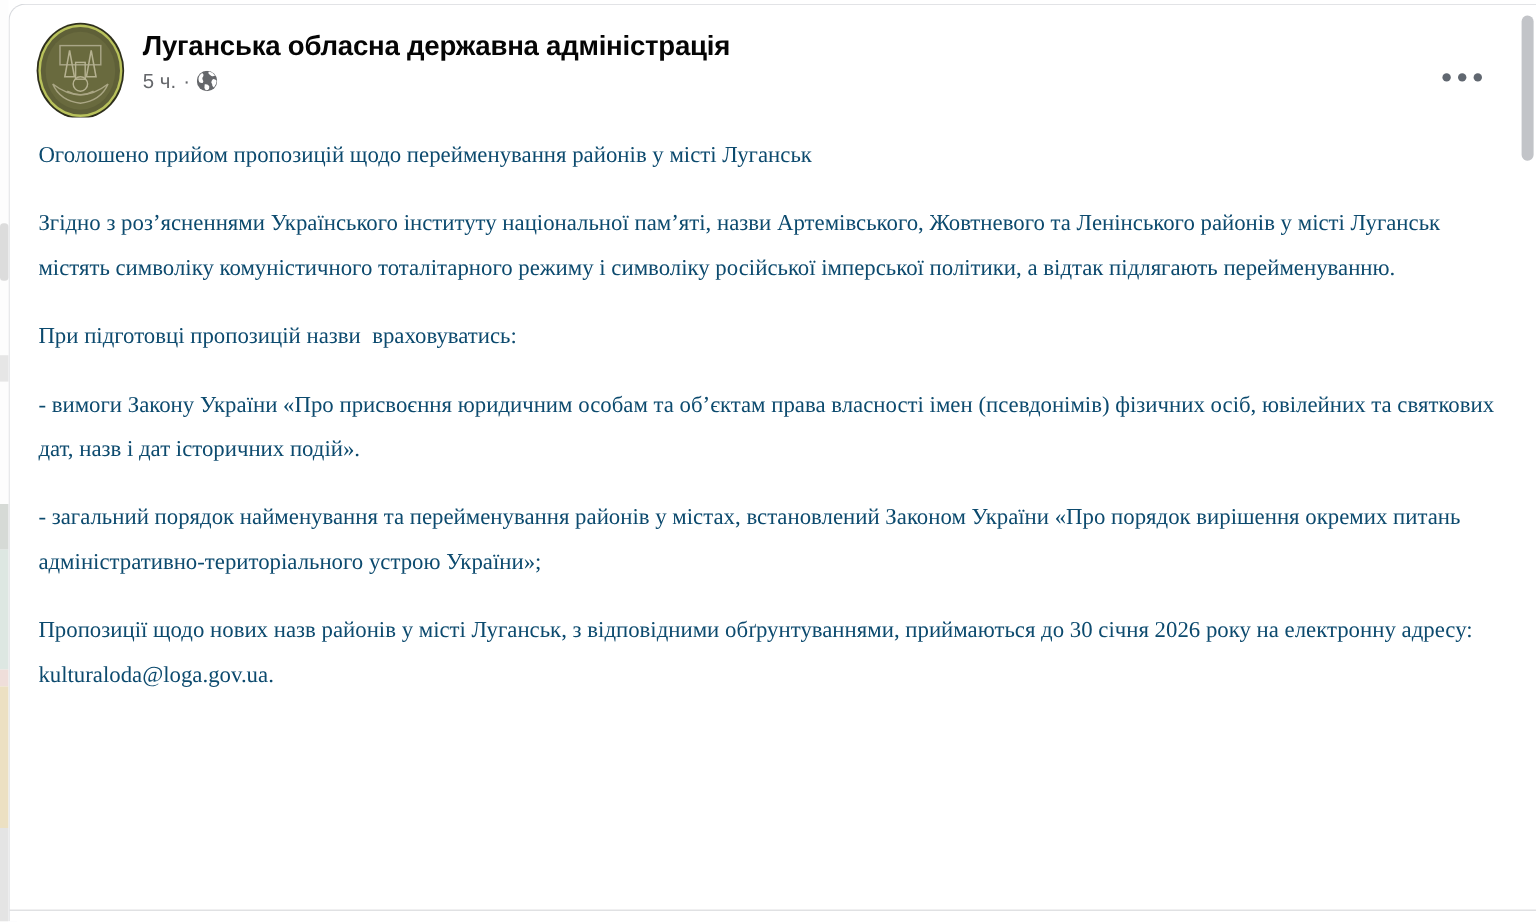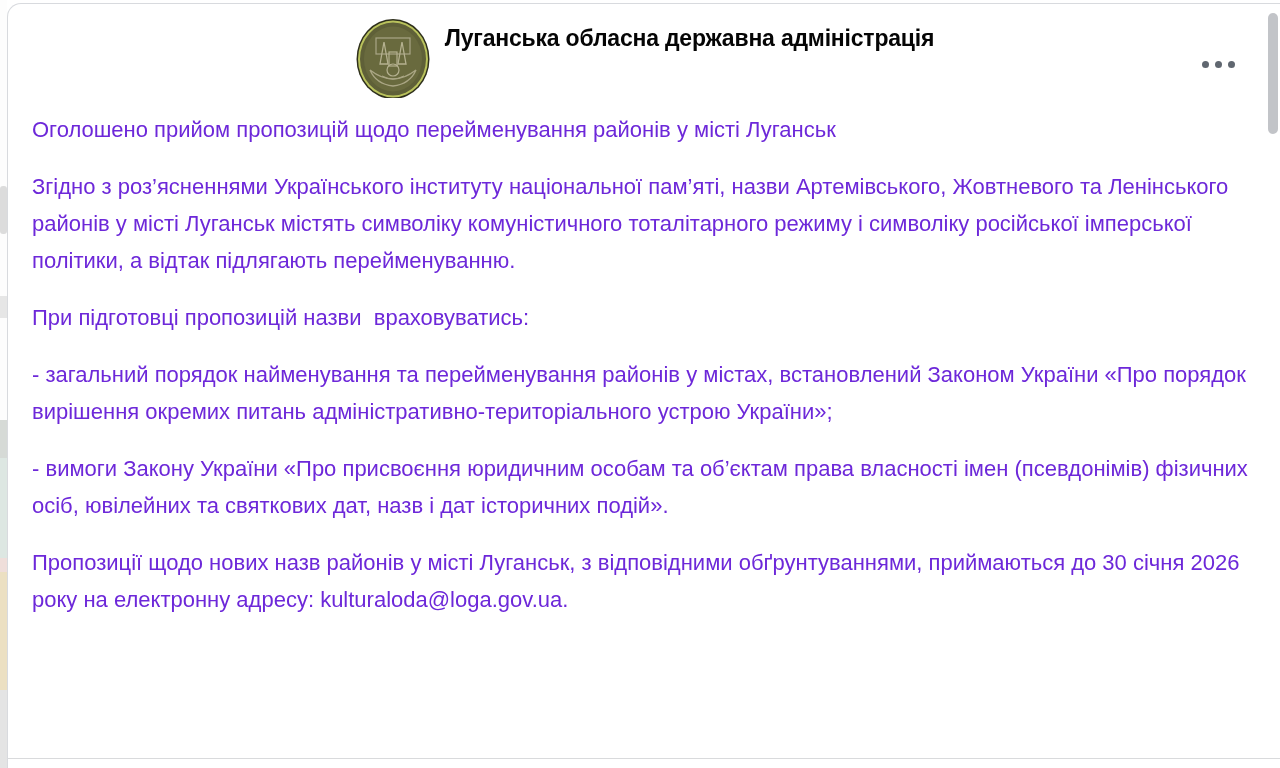--- a/index.html
+++ b/index.html
@@ -18,39 +18,39 @@
   .frag-5 { top:558px; height:14px; background:#efdeda; }
   .frag-6 { top:572px; height:118px; background:#ece0c2; }
   .frag-7 { top:690px; height:78px; background:#e4e4e4; }
 
   
   .card { position:absolute; left:7px; top:3px; width:1273px; height:765px;
           background:#ffffff; border-left:1px solid #d8dade; border-top:1px solid #d8dade;
           border-top-left-radius:14px; }
 
   
-  .header { display:flex; align-items:flex-start; padding:14px 20px 0 22px; position:relative;justify-content:center; }
+  .header { display:flex; align-items:flex-start; padding:14px 20px 0 22px; position:relative; }
   .avatar { width:74px; height:80px; flex:0 0 auto; cursor:pointer; }
   .header-text { margin-left:15px; padding-top:6px; }
   .page-name { font-size:23px; font-weight:bold; color:#050505; letter-spacing:-0.2px;
                line-height:1.25; cursor:pointer; }
   .meta { display:flex; align-items:center; gap:6px; margin-top:5px;
           font-size:17px; color:#65676b; }
   .meta .sep { font-size:17px; color:#65676b; }
   .globe { width:17px; height:17px; display:inline-block; }
 
   
   .options-btn { position:absolute; top:46px; right:40px; width:44px; height:28px;
                  display:flex; align-items:center; justify-content:center; gap:6px;
                  cursor:pointer; border:none; background:transparent; }
   .dot { width:7px; height:7px; border-radius:50%; background:#606770; }
 
   
-  .post-text { padding:13px 26px 0 24px; font-size:22px; line-height:37px;
-               color:#6d28d9; }
+  .post-text { padding:13px 26px 0 24px; font-size:19px; line-height:37px;
+               color:#0c4a6e;font-family:Liberation Serif, serif; }
   .post-text p { margin:0 0 20px 0; white-space:pre-wrap; }
 
   
   .divider { position:absolute; left:0; right:0; top:754px; height:1px; background:#d9dadc; }
 
   
   .scroll-thumb { position:absolute; right:2px; top:13px; width:10px; height:121px;
                   background:#c2c4c8; border-radius:6px; cursor:pointer; }
 </style>
 </head>
@@ -83,35 +83,48 @@
           <path d="M42 46 L46 24 L50 46 Z" fill="none" stroke="#b5b190" stroke-width="1.3"></path>
           <rect x="33" y="34" width="8" height="14" fill="none" stroke="#b5b190" stroke-width="1.2"></rect>
           <circle cx="37" cy="52" r="6" fill="none" stroke="#b5b190" stroke-width="1.2"></circle>
           <path d="M14 52 Q37 70 60 52 Q54 66 37 68 Q20 66 14 52 Z" fill="none" stroke="#aaa684" stroke-width="1.3"></path>
           <path d="M26 58 Q37 64 48 58" fill="none" stroke="#aaa684" stroke-width="1.1"></path>
         </svg>
       </div>
 
       <div class="header-text">
         <div class="page-name">Луганська обласна державна адміністрація</div>
+        <div class="meta">
+          <span>5 ч.</span>
+          <span class="sep">·</span>
+          <span class="globe">
+            <svg viewBox="0 0 16 16" width="17" height="17">
+              <circle cx="8" cy="8" r="8" fill="#65676b"></circle>
+              <path d="M4.3 1.8 Q6 3 5 4.5 Q3.8 5.6 4.6 7 Q5.6 8.2 4.8 9.4 Q3.6 10 2 9 Q0.6 6 2.2 3.6 Q3 2.3 4.3 1.8 Z" fill="#ffffff"></path>
+              <path d="M9.5 0.6 Q12.5 1.2 14.3 3.6 Q13 4.6 11.5 4 Q10 3.4 9.2 2.2 Q8.8 1.2 9.5 0.6 Z" fill="#ffffff"></path>
+              <path d="M12.8 6.4 Q14.6 6.6 15.6 7.8 Q15.5 10.8 13.4 13 Q11.8 12.2 12 10.4 Q11 9.4 11.6 8 Q12 7 12.8 6.4 Z" fill="#ffffff"></path>
+              <path d="M6.2 10.6 Q7.8 10.2 9 11.2 Q10.4 12.4 9.6 14 Q8.8 15.4 7 15.2 Q5.4 13.4 6.2 10.6 Z" fill="#ffffff"></path>
+            </svg>
+          </span>
+        </div>
       </div>
 
       <button class="options-btn" aria-label="options">
         <span class="dot"></span>
         <span class="dot"></span>
         <span class="dot"></span>
       </button>
     </div>
 
     <div class="post-text">
       <p>Оголошено прийом пропозицій щодо перейменування районів у місті Луганськ</p>
       <p>Згідно з роз’ясненнями Українського інституту національної пам’яті, назви Артемівського, Жовтневого та Ленінського районів у місті Луганськ містять символіку комуністичного тоталітарного режиму і символіку російської імперської політики, а відтак підлягають перейменуванню.</p>
       <p>При підготовці пропозицій назви  враховуватись:</p>
+      <p>- вимоги Закону України «Про присвоєння юридичним особам та об’єктам права власності імен (псевдонімів) фізичних осіб, ювілейних та святкових дат, назв і дат історичних подій».</p>
       <p>- загальний порядок найменування та перейменування районів у містах, встановлений Законом України «Про порядок вирішення окремих питань адміністративно-територіального устрою України»;</p>
-      <p>- вимоги Закону України «Про присвоєння юридичним особам та об’єктам права власності імен (псевдонімів) фізичних осіб, ювілейних та святкових дат, назв і дат історичних подій».</p>
       <p>Пропозиції щодо нових назв районів у місті Луганськ, з відповідними обґрунтуваннями, приймаються до 30 січня 2026 року на електронну адресу: kulturaloda@loga.gov.ua.</p>
     </div>
 
     <div class="divider"></div>
   </div>
 
   <div class="scroll-thumb"></div>
 </div>
 
 </body></html>

